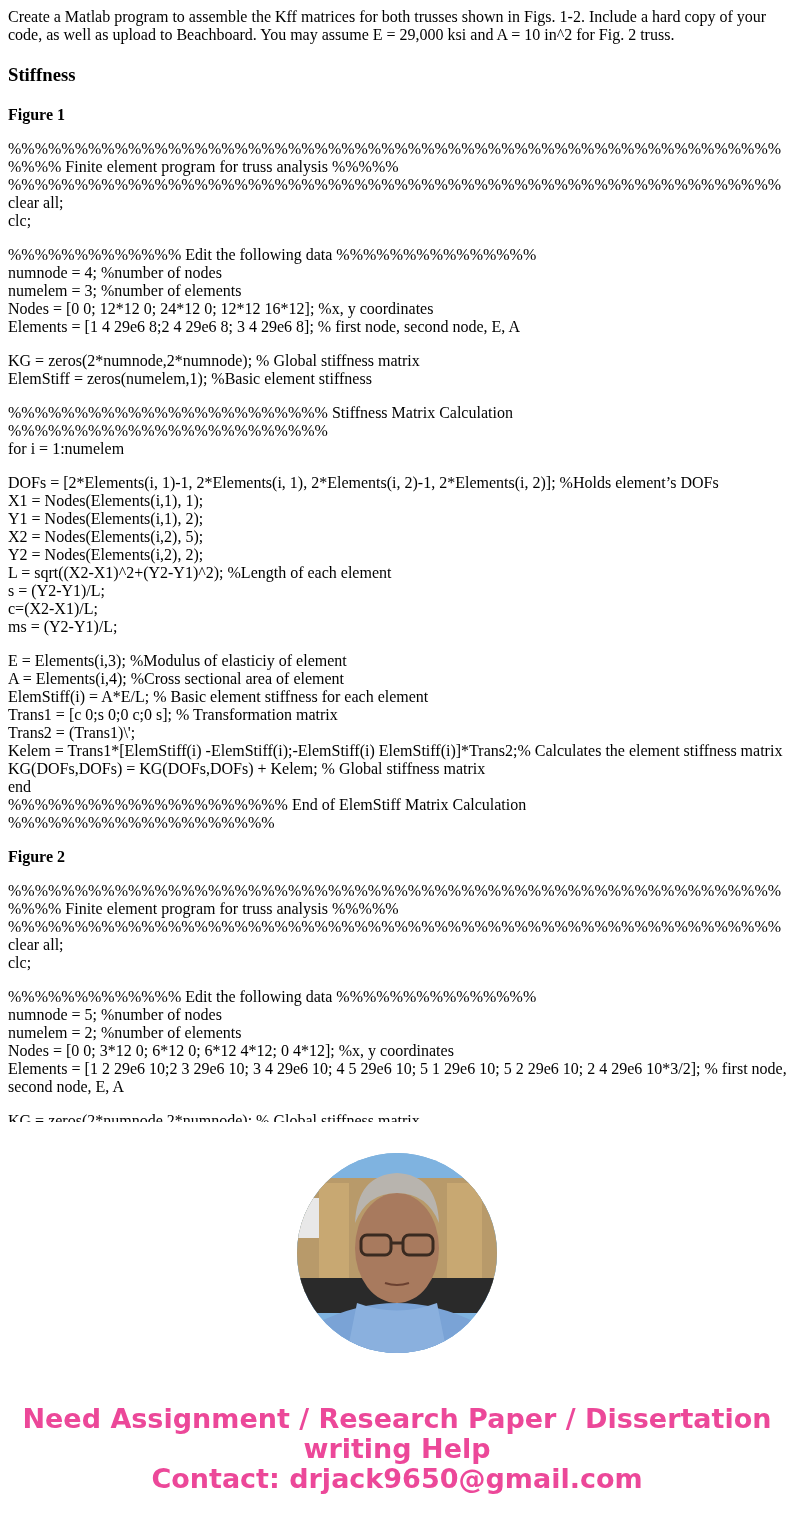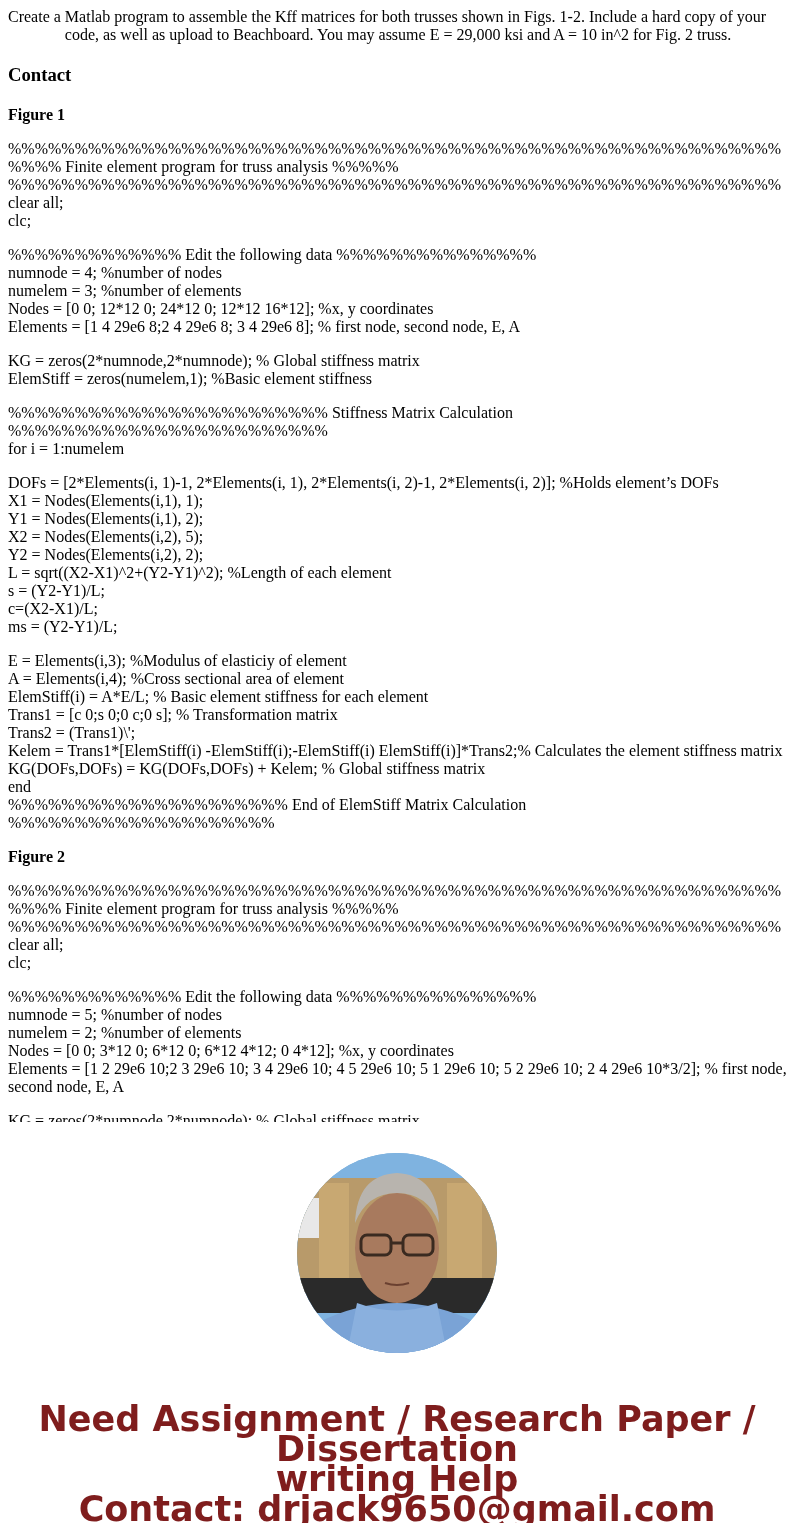--- a/index.html
+++ b/index.html
@@ -55,36 +55,36 @@
     .avatar svg { display: block; }
 
     .promo {
       position: absolute;
       left: 0;
       top: 1404px;
       width: 794px;
       text-align: center;
       font-family: "DejaVu Sans", sans-serif;
       font-weight: bold;
-      font-size: 35px;
+      font-size: 27px;
       line-height: 30px;
-      color: #7f1d1d;
+      color: #ec4899;
     }
     .promo span { display: block; }
   </style>
 </head>
 <body>
 
 <div class="content">
   <p class="intro">
     <span style="display: block;">Create a Matlab program to assemble the Kff matrices for both trusses shown in Figs. 1-2. Include a hard copy of your</span>
-    <span style="display: block; text-align: center;">code, as well as upload to Beachboard. You may assume E = 29,000 ksi and A = 10 in^2 for Fig. 2 truss.</span>
+    <span style="display: block;">code, as well as upload to Beachboard. You may assume E = 29,000 ksi and A = 10 in^2 for Fig. 2 truss.</span>
   </p>
 
-  <h3 class="h-solution">Contact</h3>
+  <h3 class="h-solution">Stiffness</h3>
 
   <h4 class="h-figure">Figure 1</h4>
   <div id="fig1-code">
       <p class="code-p">
         <span class="line">%%%%%%%%%%%%%%%%%%%%%%%%%%%%%%%%%%%%%%%%%%%%%%%%%%%%%%%%%%</span>
         <span class="line">%%%% Finite element program for truss analysis %%%%%</span>
         <span class="line">%%%%%%%%%%%%%%%%%%%%%%%%%%%%%%%%%%%%%%%%%%%%%%%%%%%%%%%%%%</span>
         <span class="line">clear all;</span>
         <span class="line">clc;</span>
       </p>

